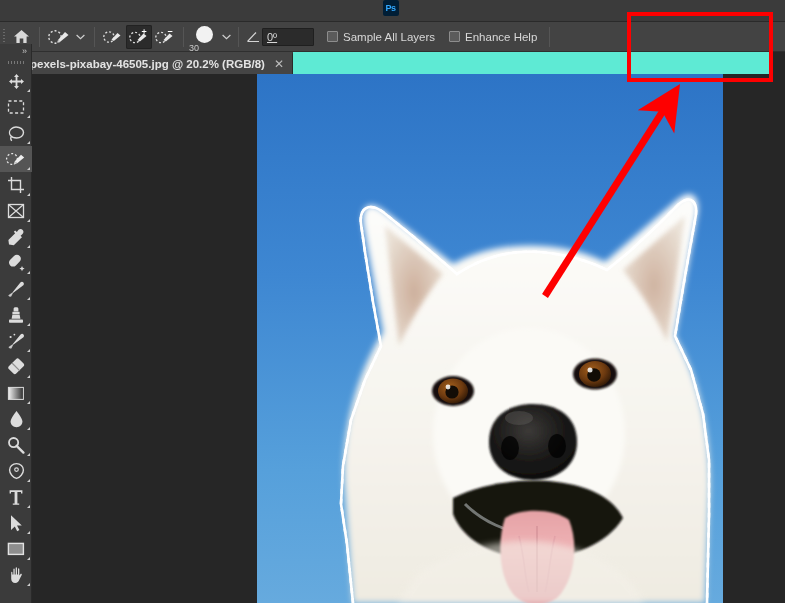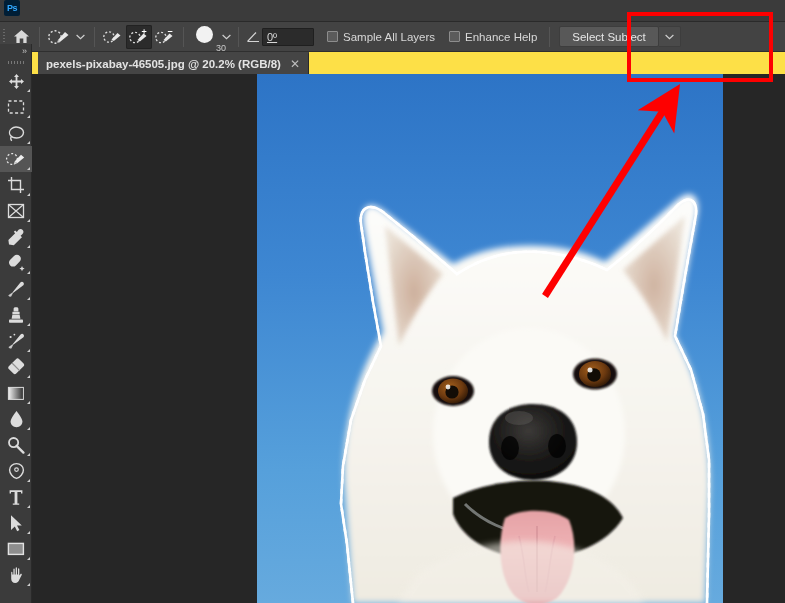--- a/index.html
+++ b/index.html
@@ -7,22 +7,23 @@
     width: 785px; height: 603px;
     background: #262626;
     font-family: "Liberation Sans", sans-serif;
     overflow: hidden;
   }
   #app { position: relative; width: 785px; height: 603px; }
 
   
   .menubar {
     position: absolute; left: 0; top: 0; width: 785px; height: 22px;
-    background: #3b3b3b; display: flex; 
+    background: #3b3b3b; display: flex; align-items: center;
     border-bottom: 1px solid #2a2a2a;
+    flex-direction: column;
   }
   .ps-logo {
     width: 16px; height: 16px; margin-left: 4px; margin-right: 8px;
     background: #001e36; color: #31a8ff; font-size: 9px; font-weight: bold;
     display: flex; align-items: center; justify-content: center;
     border-radius: 2px; letter-spacing: -0.5px;
   }
   .menu-item {
     color: #d8d8d8; font-size: 11.5px; padding: 3px 8px; white-space: nowrap;
   }
@@ -58,21 +59,21 @@
   .mode-btn.active { background: #2b2b2b; box-shadow: inset 0 0 0 1px #222; }
   .brush-size-wrap {
     display: flex; flex-direction: column; align-items: center;
     width: 30px; position: relative; height: 30px; justify-content: center;
   }
   .brush-dot {
     width: 17px; height: 17px; border-radius: 50%; background: #f2f2f2;
     margin-top: -4px;
   }
   .brush-num {
-    position: absolute; bottom: -1px; left: 17px; width: 30px; text-align: center;
+    position: absolute; bottom: -1px; left: 0; width: 30px; text-align: left;
     font-size: 9px; color: #c9c9c9;
   }
   .angle-ico { width: 18px; height: 22px; display: flex; align-items: center; justify-content: center; }
   .angle-field {
     width: 52px; height: 18px; background: #2b2b2b; border: 1px solid #1f1f1f;
     color: #d8d8d8; font-size: 11px; display: flex; align-items: center;
     padding-left: 4px; border-radius: 1px; text-decoration: underline;
   }
   .checkitem { display: flex; align-items: center; gap: 5px; padding: 0 7px; }
   .checkbox {
@@ -87,22 +88,22 @@
     padding: 0 12px; white-space: nowrap;
   }
   .btn-chev {
     width: 22px; height: 21px; background: #4a4a4a; border: 1px solid #3d3d3d;
     border-left: none; display: flex; align-items: center; justify-content: center;
     border-radius: 0 2px 2px 0;
   }
 
   
   .tabbar {
-    position: absolute; left: 32px; top: 52px; width: 753px; height: 22px;
-    background: #fde047;
+    position: absolute; left: 16px; top: 52px; width: 753px; height: 22px;
+    background: #5eead4;
   }
   .doc-tab {
     position: absolute; left: 6px; top: 0; height: 22px;
     background: #454545; border-right: 1px solid #2a2a2a;
     display: flex; align-items: center; padding: 0 8px; gap: 9px;
     border-top: 2px solid #454545;
   }
   .doc-tab .title { color: #e3e3e3; font-size: 11.5px; font-weight: bold; white-space: nowrap; }
   .tab-close { color: #bdbdbd; font-size: 12px; line-height: 1; }
 
@@ -239,28 +240,20 @@
       <span>Sample All Layers</span>
     </div>
 
     <div class="checkitem">
       <span class="checkbox"></span>
       <span>Enhance Help</span>
     </div>
 
     <div class="ob-sep"></div>
 
-    <div style="display:flex;align-items:center;margin-left:4px;">
-      <div class="btn">Select Subject</div>
-      <div class="btn-chev">
-        <svg width="9" height="6" viewBox="0 0 9 6">
-            <path d="M0.6 1 L4.5 4.6 L8.4 1" fill="none" stroke="#cfcfcf" stroke-width="1.2"></path>
-          </svg>
-      </div>
-    </div>
 
   </div>
 
   <div class="tabbar">
     <div class="doc-tab">
       <span class="title">pexels-pixabay-46505.jpg @ 20.2% (RGB/8)</span>
       <span class="tab-close">✕</span>
     </div>
   </div>
 

